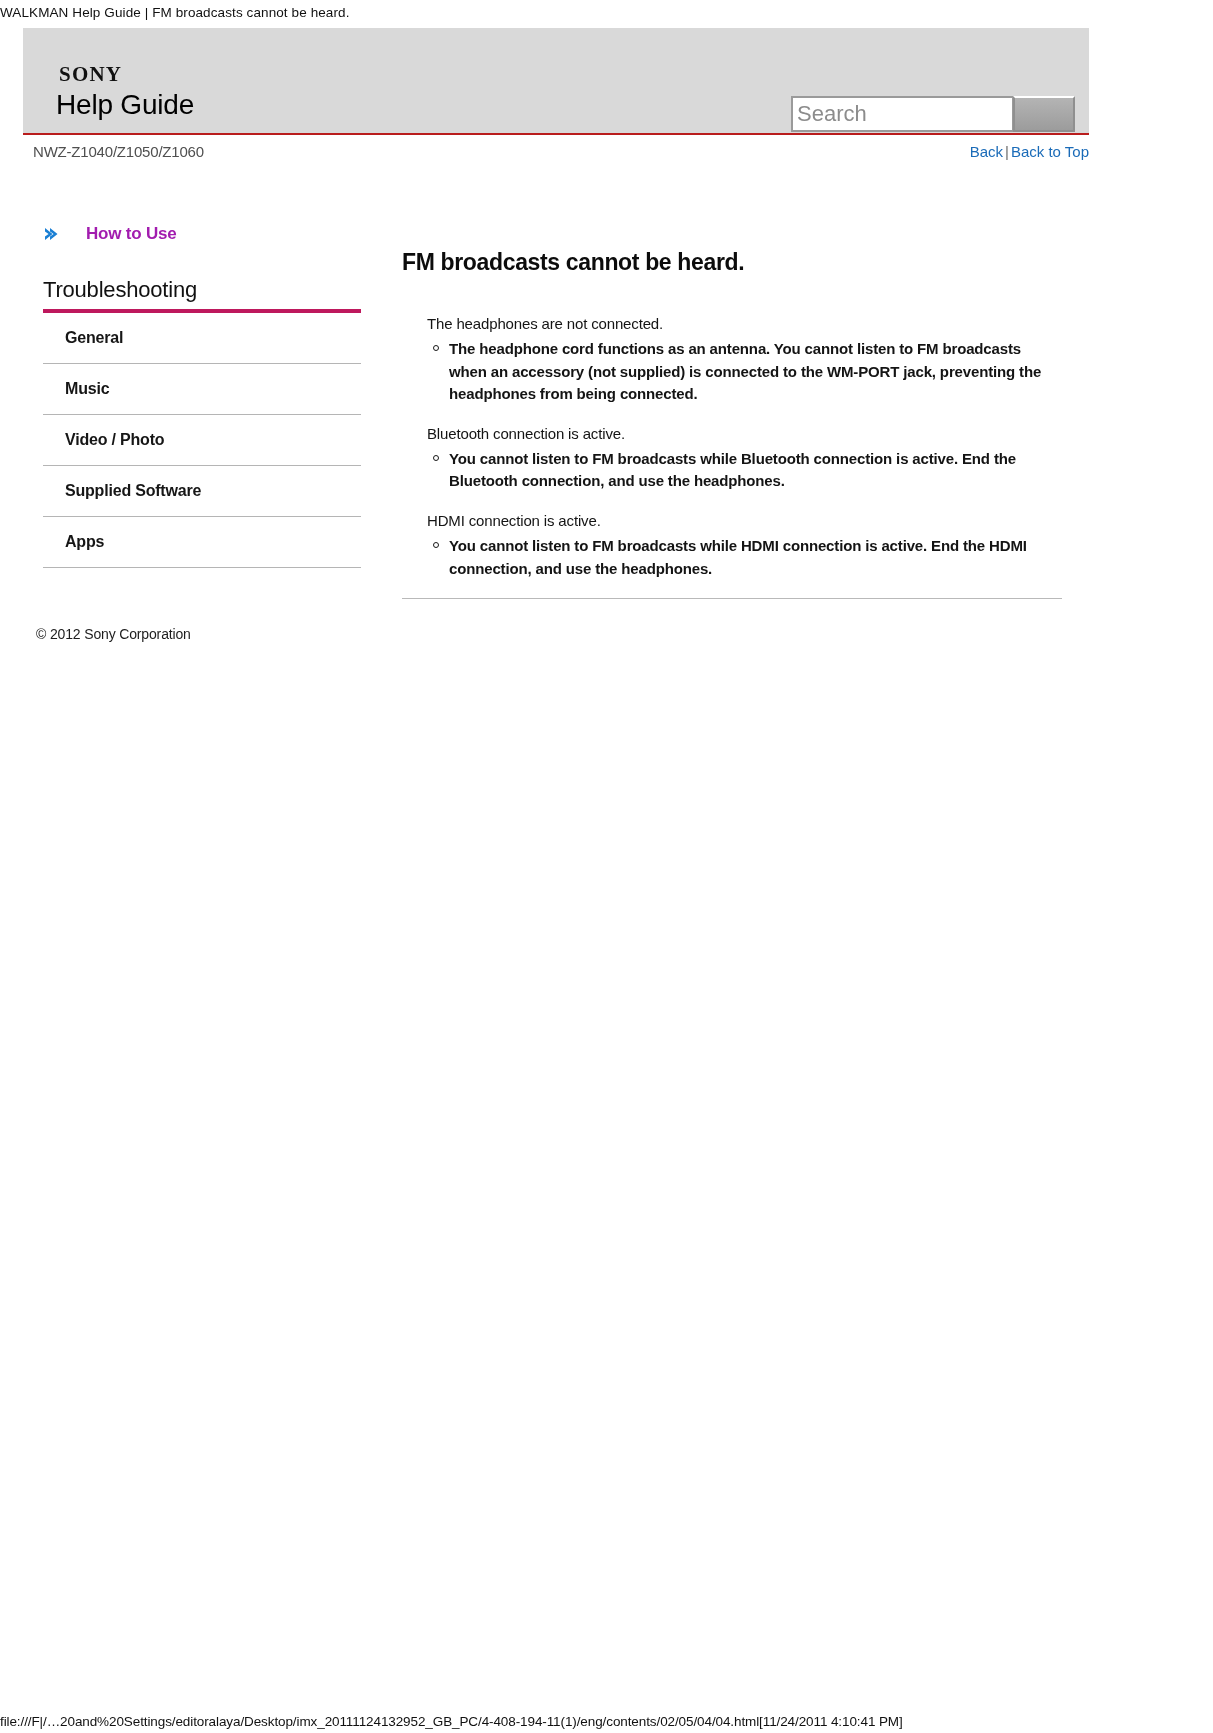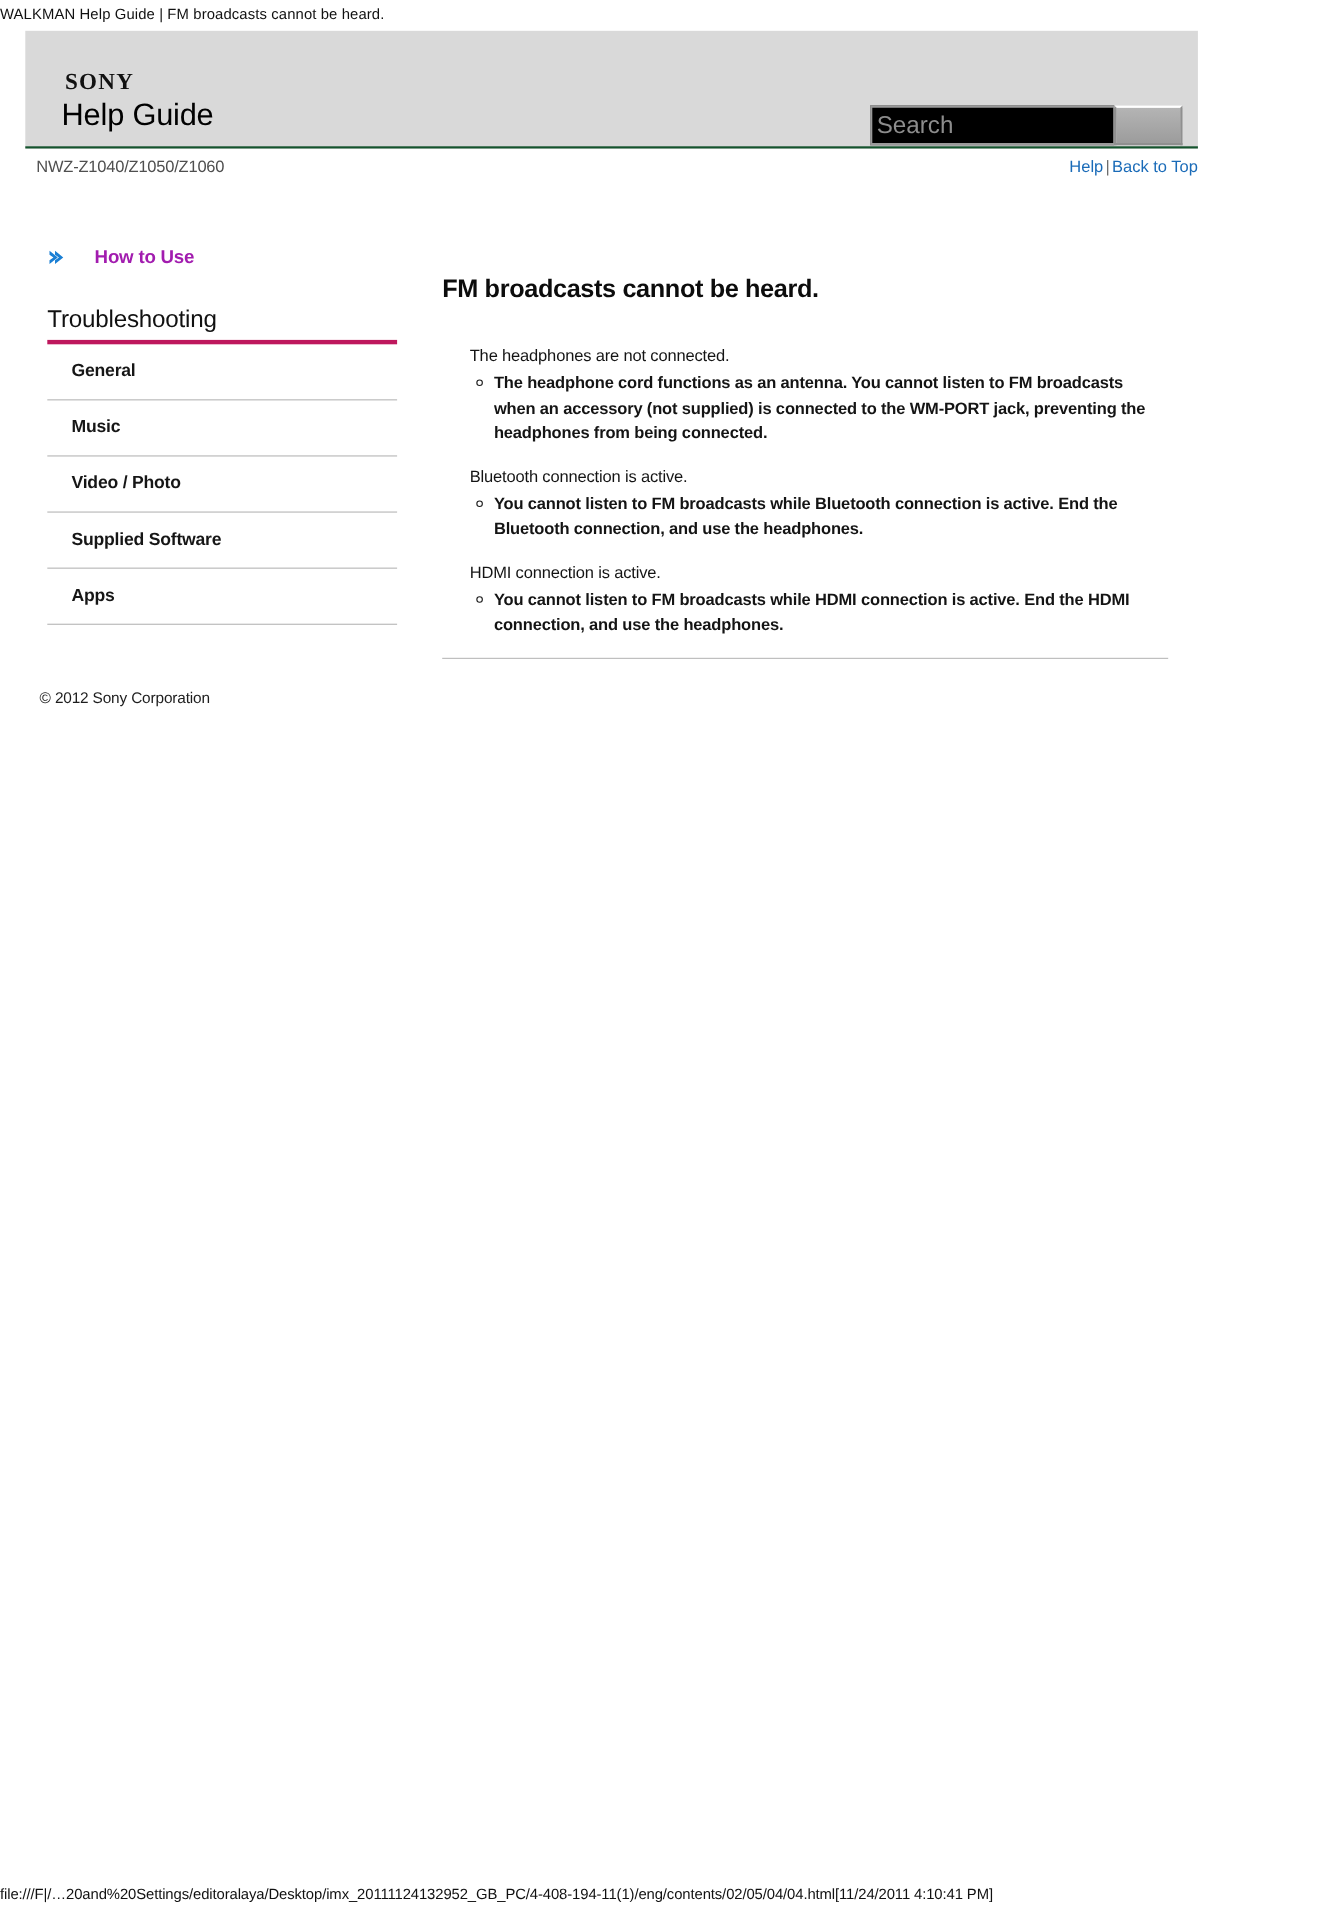--- a/index.html
+++ b/index.html
@@ -38,21 +38,21 @@
   }
 
   
   .site-header {
     position: absolute;
     top: 28px;
     left: 23px;
     width: 1066px;
     height: 107px;
     background: #d9d9d9;
-    border-bottom: 2px solid #14532d;
+    border-bottom: 2px solid #b91c1c;
     box-sizing: border-box;
   }
   .sony-logo {
     position: absolute;
     top: 36px;
     left: 36px;
     font-family: "Liberation Serif", serif;
     font-weight: bold;
     font-size: 21px;
     letter-spacing: 1.2px;
@@ -76,21 +76,21 @@
     left: 768px;
     display: flex;
     align-items: stretch;
   }
   .search-input {
     width: 222px;
     height: 36px;
     box-sizing: border-box;
     border: 2px solid #9a9a9a;
     border-right: 1px solid #9a9a9a;
-    background: #000000;
+    background: #ffffff;
     font-family: "Liberation Sans", sans-serif;
     font-size: 22px;
     color: #7d7d7d;
     padding: 12px 4px;
     outline: none;
     border-radius: 0;
   }
   .search-input::placeholder { color: #8c8c8c; opacity: 1; }
   .search-button {
     width: 62px;
@@ -248,21 +248,21 @@
   <div class="help-guide-title">Help Guide</div>
 
   <div class="search-wrap">
     <input class="search-input" type="text" placeholder="Search" style="">
     <button class="search-button"></button>
   </div>
 </div>
 
 <div class="model-line">NWZ-Z1040/Z1050/Z1060</div>
 <div class="top-nav">
-  <a href="#">Help</a><span class="sep">|</span><a href="#">Back to Top</a>
+  <a href="#">Back</a><span class="sep">|</span><a href="#">Back to Top</a>
 </div>
 
 <div class="sidebar">
   <div class="howto-row">
     <span class="chev-icon">
       <svg width="16" height="16" viewBox="0 0 16 16" aria-hidden="true">
         <path d="M2 2 L9.5 8 L2 14 L2 10.5 L5.6 8 L2 5.5 Z" fill="#1a7fd4"></path>
         <path d="M7 2 L14.5 8 L7 14 L7 10.5 L10.6 8 L7 5.5 Z" fill="#1a7fd4"></path>
       </svg>
     </span>

